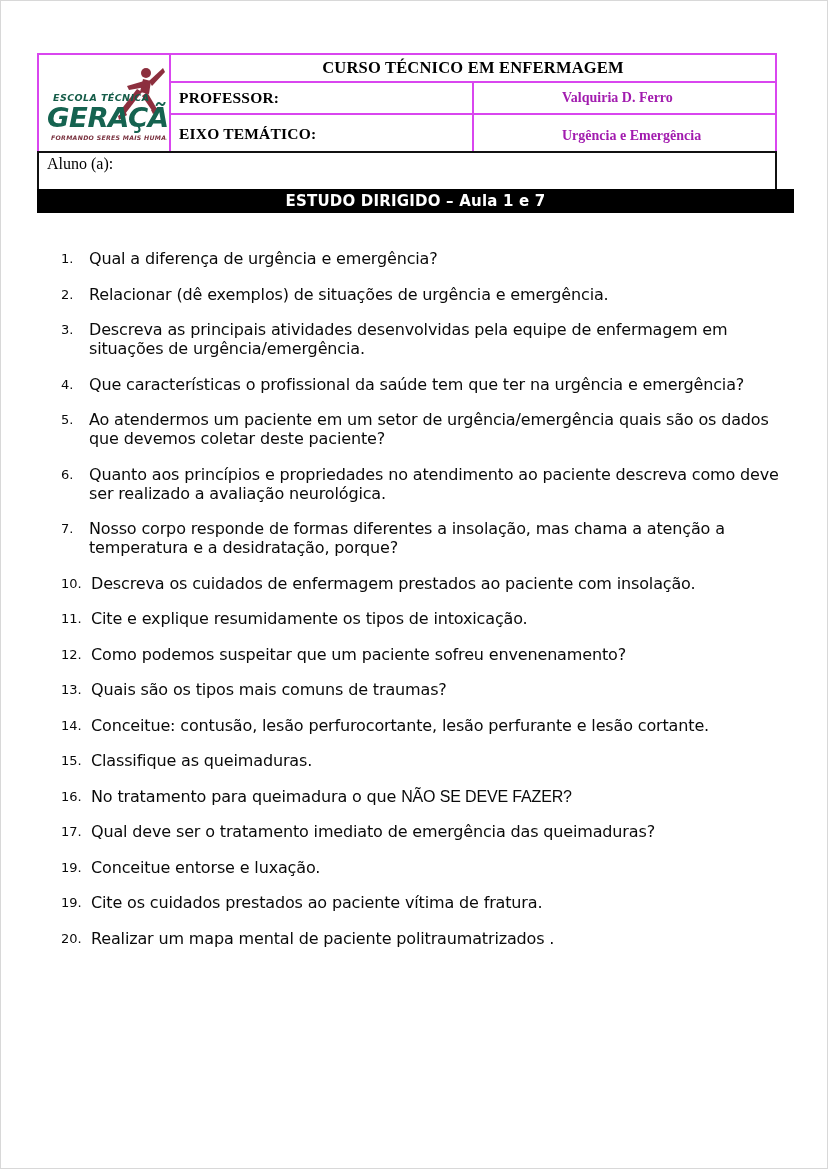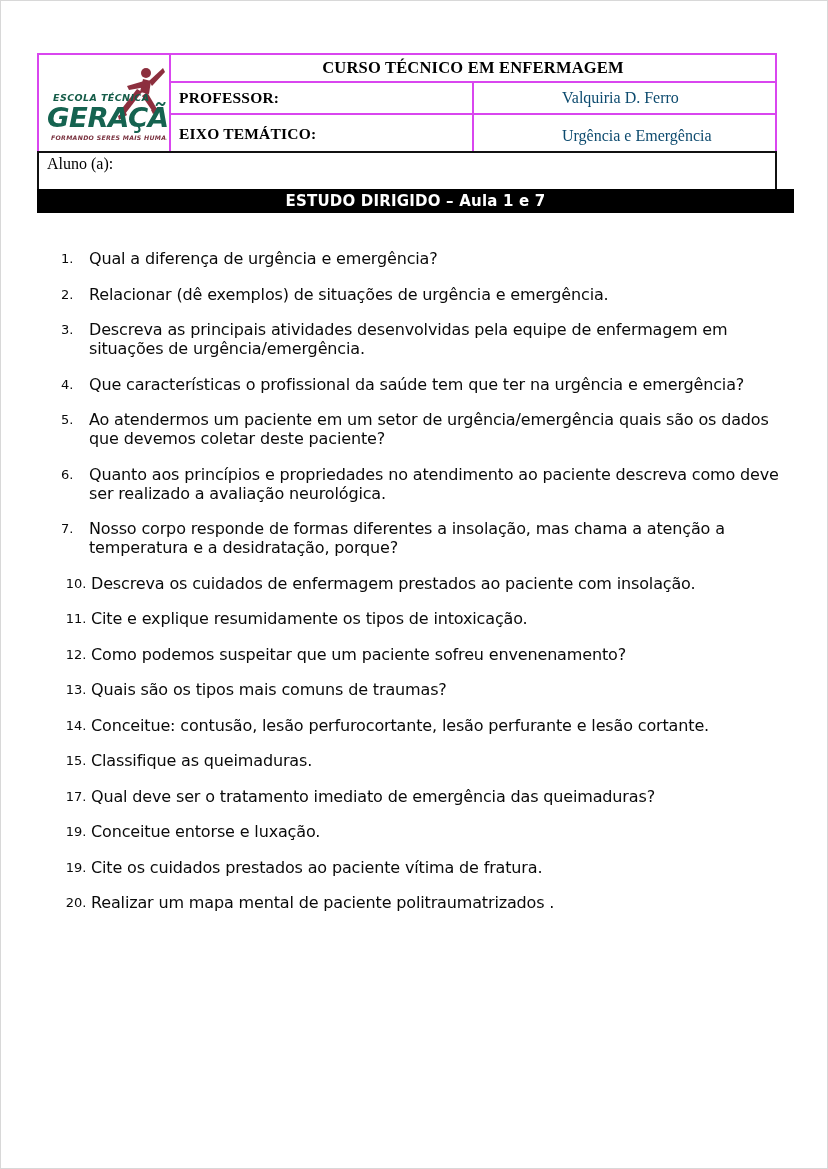--- a/index.html
+++ b/index.html
@@ -125,24 +125,25 @@
     font-weight: bold;
     font-size: 15.5px;
     color: #000000;
     letter-spacing: 0.2px;
   }
   .val-cell {
     padding-left: 0 !important;
   }
   .val-text {
     font-family: "Liberation Serif", serif;
-    font-size: 16px;
-    color: #0c4a6e;
+    font-size: 14px;
+    color: #a21caf;
     padding-left: 88px;
     display: block;
+    font-weight: bold;
   }
   .eixo-row td { height: 38px; }
   .eixo-val { vertical-align: top; margin-top: 18px; }
   .eixo-val .val-text { padding-top: 3px; }
 
   
   .aluno-box {
     position: absolute;
     left: 36px;
     top: 150px;
@@ -200,21 +201,21 @@
   }
   .q-num {
     flex: 0 0 auto;
     width: 28px;
     text-align: left;
     font-family: "DejaVu Sans", sans-serif;
     font-size: 13px;
     line-height: 19px;
     color: #0a0a0a;
   }
-  .q-num.wide { width: 30px; text-align: center; }
+  .q-num.wide { width: 30px; }
   .q-text {
     flex: 1 1 auto;
     font-family: "DejaVu Sans", sans-serif;
     font-size: 16px;
     line-height: 19px;
     color: #0a0a0a;
     letter-spacing: -0.15px;
   }
   .q-text .alt-font {
     font-family: "Liberation Sans", sans-serif;
@@ -325,20 +326,24 @@
       </div>
       <div class="q-item">
         <span class="q-num wide">14.</span>
         <span class="q-text">Conceitue: contusão, lesão perfurocortante, lesão perfurante e lesão cortante.</span>
       </div>
       <div class="q-item">
         <span class="q-num wide">15.</span>
         <span class="q-text">Classifique as queimaduras.</span>
       </div>
       <div class="q-item">
+        <span class="q-num wide">16.</span>
+        <span class="q-text">No tratamento para queimadura o que <span class="alt-font">NÃO SE DEVE FAZER?</span></span>
+      </div>
+      <div class="q-item">
         <span class="q-num wide">17.</span>
         <span class="q-text">Qual deve ser o tratamento imediato de emergência das queimaduras?</span>
       </div>
       <div class="q-item">
         <span class="q-num wide">19.</span>
         <span class="q-text">Conceitue entorse e luxação.</span>
       </div>
       <div class="q-item">
         <span class="q-num wide">19.</span>
         <span class="q-text">Cite os cuidados prestados ao paciente vítima de fratura.</span>

